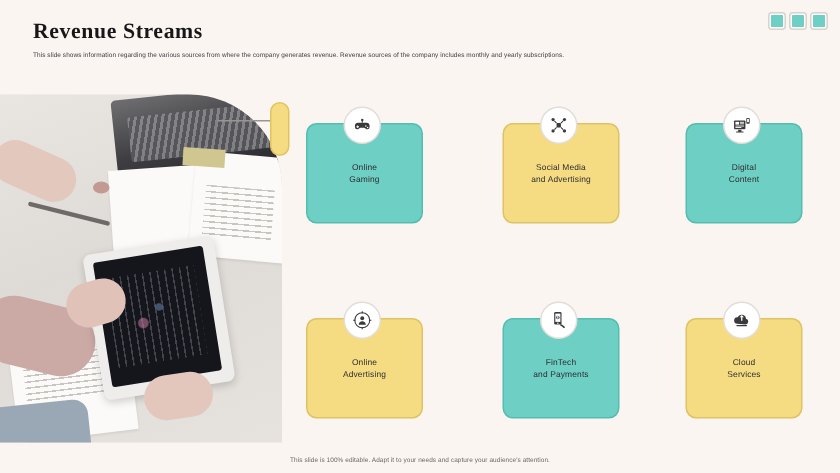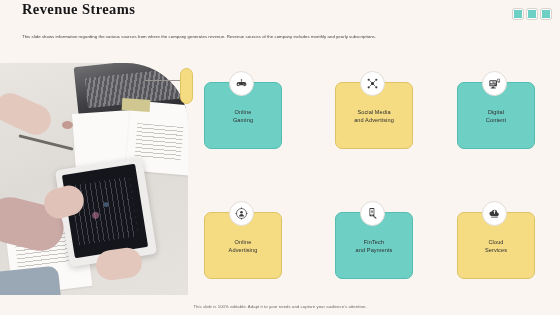--- a/index.html
+++ b/index.html
@@ -5,21 +5,21 @@
   * { margin:0; padding:0; box-sizing:border-box; }
   html, body { width:560px; height:315px; overflow:hidden; }
   body {
     background:#FAF5F0;
     font-family:"Liberation Sans", sans-serif;
     position:relative;
   }
 
   
   #page-title {
-    position:absolute; left:22px; top:1px;
+    position:absolute; left:22px; top:13px;
     font-family:"Liberation Serif", serif;
     font-weight:bold;
     font-size:14.5px;
     letter-spacing:.4px;
     color:#17171a;
   }
   #subtitle {
     position:absolute; left:22px; top:34px;
     width:480px;
     font-size:4.3px;

